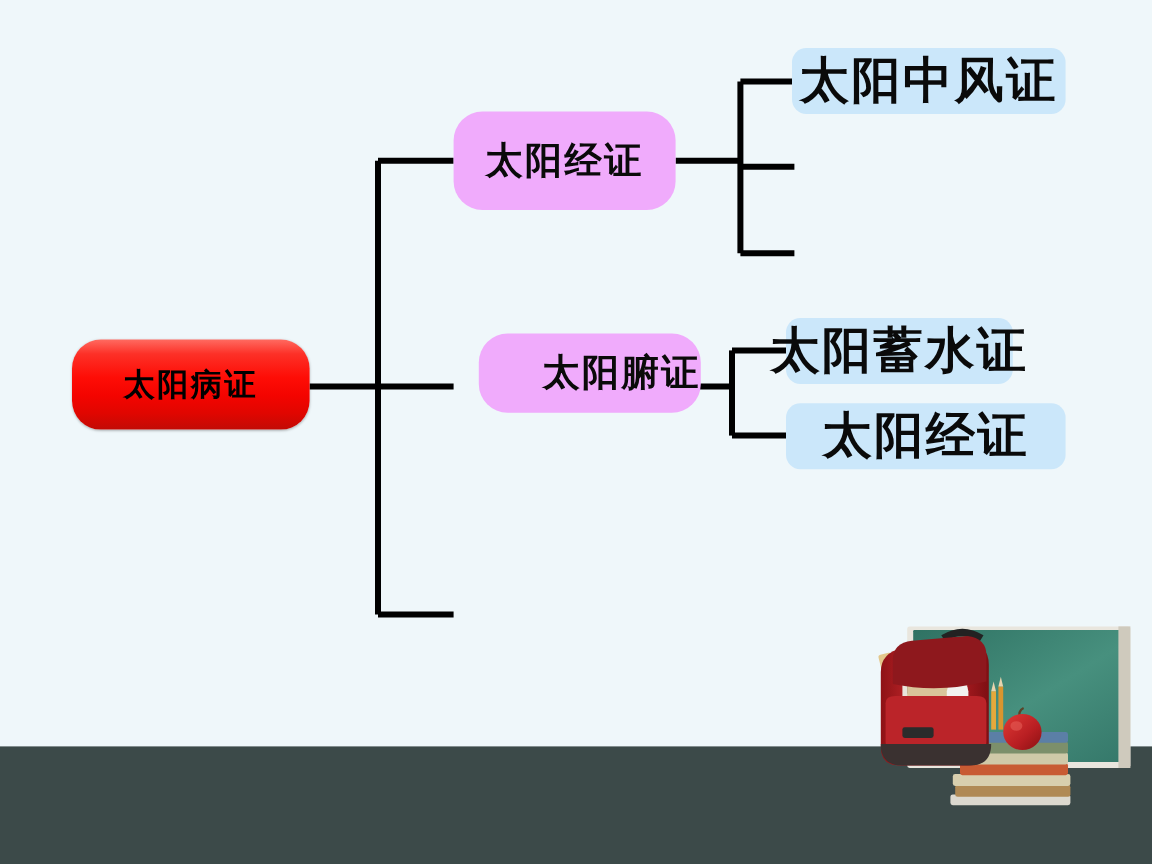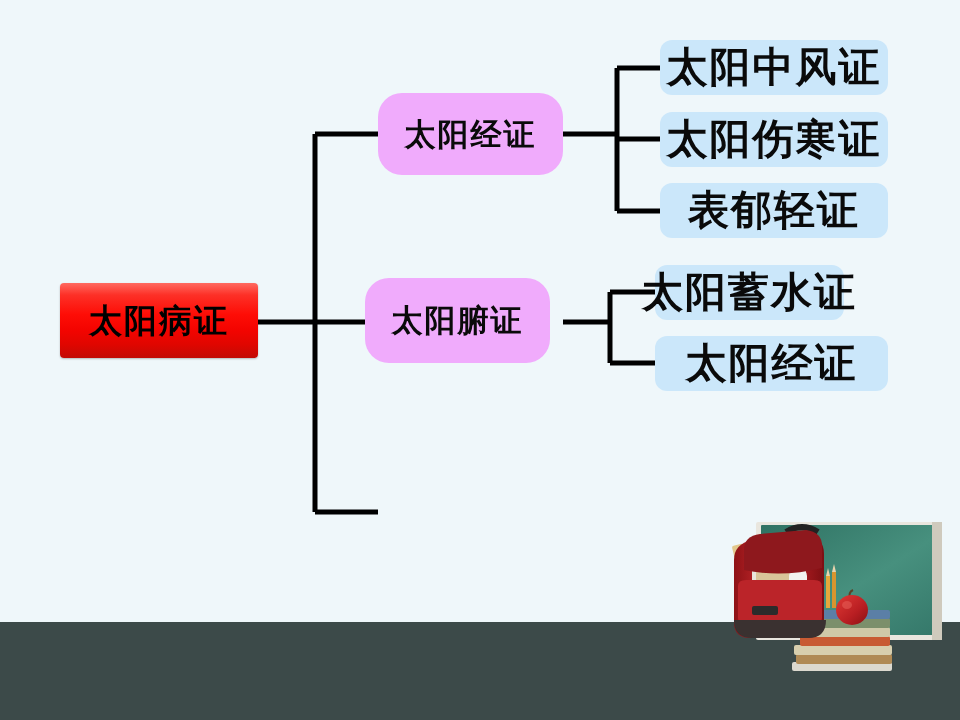--- a/index.html
+++ b/index.html
@@ -46,30 +46,30 @@
     justify-content: center;
     text-align: center;
     font-family: "DejaVu Serif", "Liberation Serif", serif;
     font-weight: bold;
     color: #0a0a0a;
     letter-spacing: 2px;
     white-space: nowrap;
     line-height: 1;
   }
   .node-root {
-    border-radius: 4px;
+    border-radius: 24px;
     background: linear-gradient(to bottom,
                 #ff6a60 0%,
                 #fd3027 16%,
                 #fe0d06 42%,
                 #f40400 62%,
                 #e00600 82%,
                 #c20a05 100%);
     box-shadow: 0 1px 2px rgba(0,0,0,0.25);
-    font-size: 33px;
+    font-size: 26px;
     color: #000;
   }
   .node-branch {
     border-radius: 24px;
     background: #f0abfc;
     font-size: 31px;
   }
   .node-leaf {
     border-radius: 12px;
     background: #cbe7fa;
@@ -118,36 +118,30 @@
   </svg>
 
   <div class="node node-root" style="left:60px; top:283px; width:198px; height:75px;">
     <span>太阳病证</span>
   </div>
 
   <div class="node node-branch" style="left:378px; top:93px; width:185px; height:82px;">
     <span>太阳经证</span>
   </div>
 
-  <div class="node node-branch" style="left:365px; top:278px; width:185px; height:85px;">
+  <div class="node node-branch" style="left:399px; top:278px; width:185px; height:66px;justify-content:flex-end;">
     <span>太阳腑证</span>
   </div>
 
 
   <div class="node node-leaf" style="left:660px; top:40px; width:228px; height:55px;">
     <span>太阳中风证</span>
   </div>
 
-  <div class="node node-leaf" style="left:660px; top:112px; width:228px; height:55px;">
-    <span>太阳伤寒证</span>
-  </div>
-
-  <div class="node node-leaf" style="left:660px; top:183px; width:228px; height:55px;">
-    <span>表郁轻证</span>
-  </div>
+
 
   <div class="node node-leaf" style="left:655px; top:265px; width:189px; height:55px;">
     <span>太阳蓄水证</span>
   </div>
 
   <div class="node node-leaf" style="left:655px; top:336px; width:233px; height:55px;">
     <span>太阳经证</span>
   </div>
 
   <svg id="artwork" viewBox="0 0 260 200" xmlns="http://www.w3.org/2000/svg">

